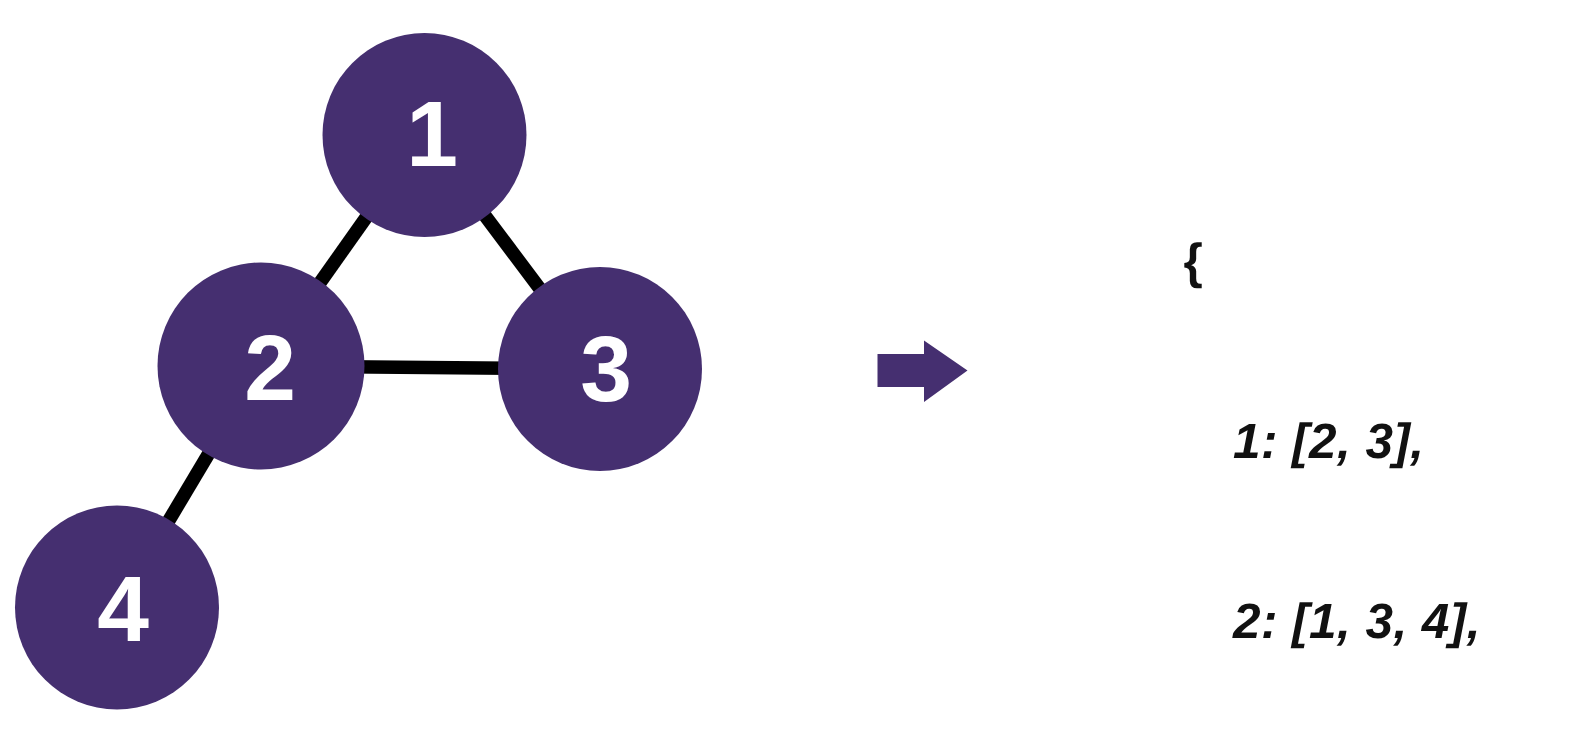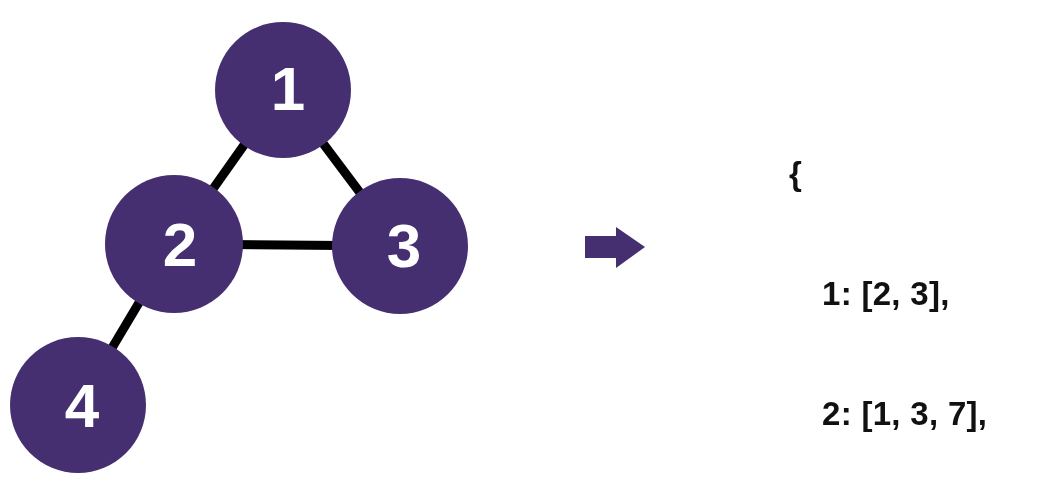--- a/index.html
+++ b/index.html
@@ -54,20 +54,21 @@
     line-height: 40px;
     color: #111111;
     letter-spacing: 0.3px;
     white-space: pre;
   }
   .dict-line {
     display: block;
   }
   .dict-line.indented {
     padding-left: 33px;
+    font-style: italic;
   }
 </style>
 </head>
 <body>
 
 <div id="canvas">
 
   <svg id="graph-svg" viewBox="0 0 1058 498">
 
     <g>
@@ -97,19 +98,19 @@
     </g>
 
     <g>
       <path class="arrow-shape" d="M 585 236 L 616 236 L 616 227 L 645 247 L 616 268 L 616 258 L 585 258 Z"></path>
     </g>
   </svg>
 
   <div id="dict-block">
     <span class="dict-line">{</span>
     <span class="dict-line indented">1: [2, 3],</span>
-    <span class="dict-line indented">2: [1, 3, 7],</span>
+    <span class="dict-line indented">2: [1, 3, 4],</span>
     
     
     
   </div>
 
 </div>
 
 </body></html>

